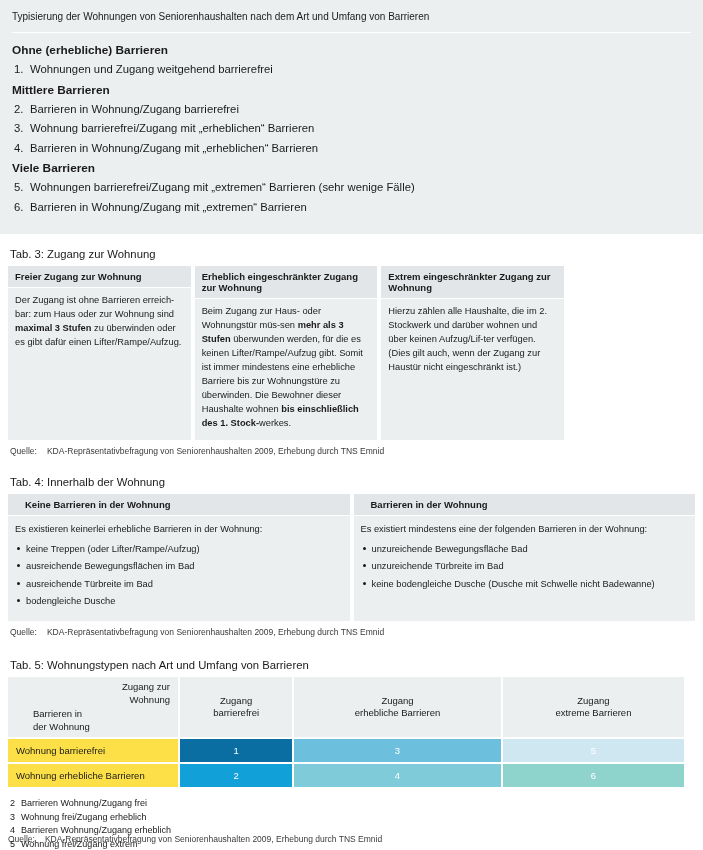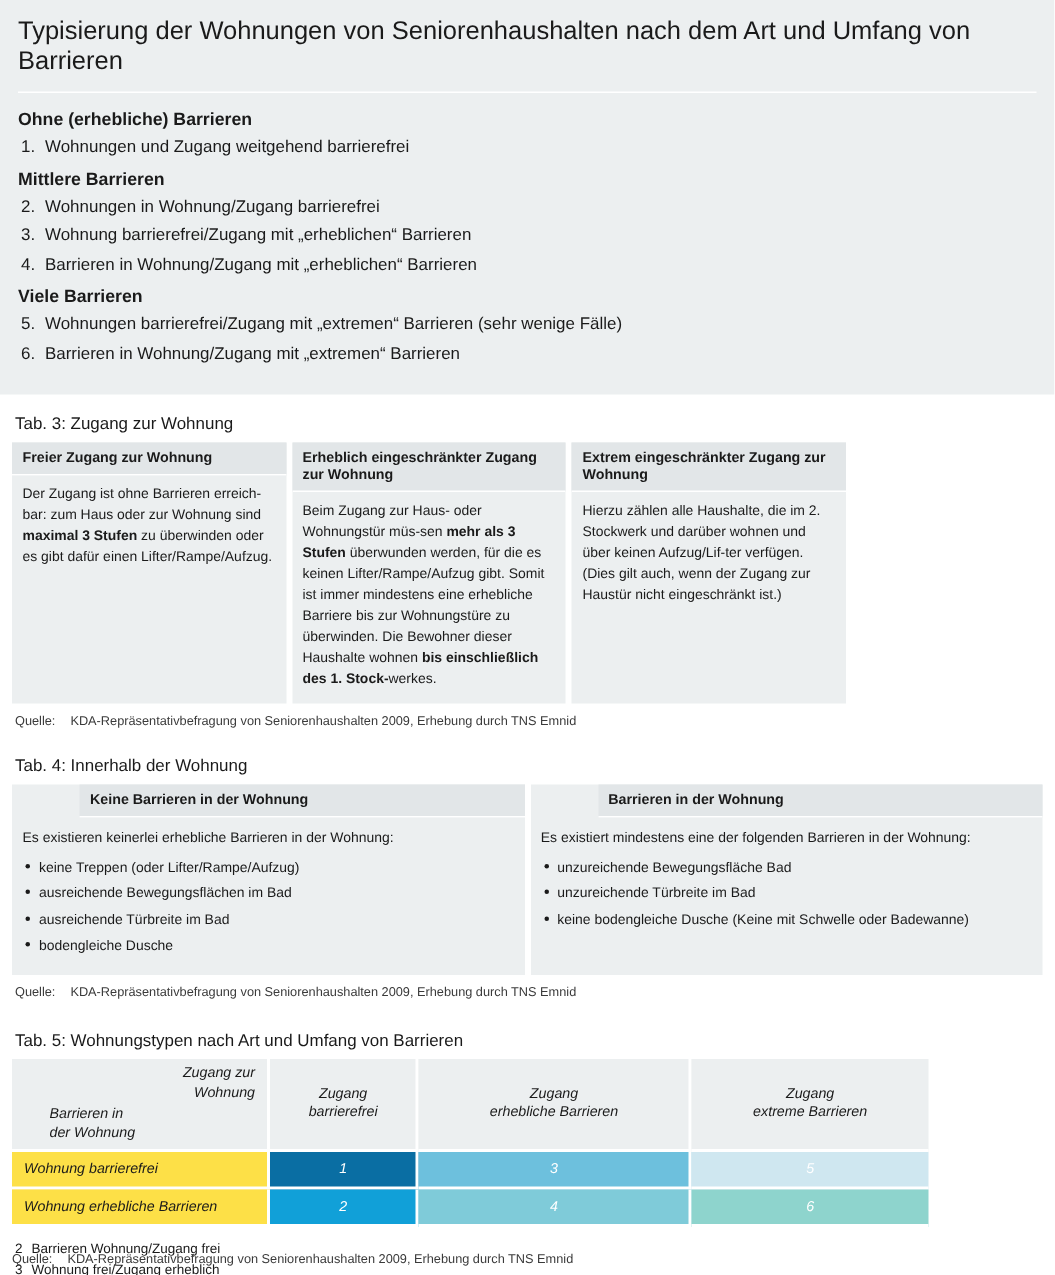--- a/index.html
+++ b/index.html
@@ -22,21 +22,21 @@
     position: relative;
     overflow: hidden;
   }
 
   
   .typology {
     background: #eceff0;
     padding: 8px 12px 16px 12px;
   }
   .typology-title {
-    font-size: 17px;
+    font-size: 10px;
     color: #1a1a1a;
     padding: 3px 0 10px 0;
     border-bottom: 1px solid #ffffff;
     margin-bottom: 10px;
   }
   .typology-title-inner {
     display: block;
   }
   .group-head {
     font-size: 11.8px;
@@ -111,23 +111,22 @@
     gap: 4px;
   }
   .col2 {
     flex: 1;
     background: #eceff0;
   }
   .col2-head {
     font-size: 9.5px;
     font-weight: bold;
     background: #e2e6e8;
-    padding: 5px 7px;
+    padding: 5px 17px;
     border-bottom: 1px solid #ffffff;
-    margin-left: 45px;
   }
   .col2-body {
     font-size: 9.3px;
     line-height: 1.55;
     padding: 6px 7px 10px 7px;
   }
   .col2-intro { margin-bottom: 5px; }
   .bullets { margin: 0; padding: 0; list-style: none; }
   .bullets li {
     position: relative;
@@ -141,25 +140,24 @@
     top: 5px;
     width: 3px;
     height: 3px;
     background: #1a1a1a;
     border-radius: 50%;
   }
 
   
   .sec5 { margin-top: 22px; }
   table.matrix {
-    width: 611px;
+    width: 676px;
     border-collapse: separate;
     border-spacing: 0;
     font-size: 9.5px;
-    font-style: italic;
   }
   table.matrix td, table.matrix th {
     padding: 0;
     vertical-align: middle;
   }
   .mx-corner {
     background: #eceff0;
     width: 172px;
     height: 62px;
     position: relative;
@@ -241,21 +239,21 @@
     <div>
       <div class="group-head first">Ohne (erhebliche) Barrieren</div>
       <div class="group-line">
         <span class="num">1.</span><span>Wohnungen und Zugang weitgehend barrierefrei</span>
       </div>
     </div>
 
     <div>
       <div class="group-head">Mittlere Barrieren</div>
       <div class="group-line">
-        <span class="num">2.</span><span>Wohnungen in Wohnung/Zugang barrierefrei</span>
+        <span class="num">2.</span><span>Barrieren in Wohnung/Zugang barrierefrei</span>
       </div>
       <div class="group-line">
         <span class="num">3.</span><span>Wohnung barrierefrei/Zugang mit „erheblichen“ Barrieren</span>
       </div>
       <div class="group-line">
         <span class="num">4.</span><span>Barrieren in Wohnung/Zugang mit „erheblichen“ Barrieren</span>
       </div>
     </div>
 
     <div>
@@ -317,21 +315,21 @@
         </div>
       </div>
 
       <div class="col2">
         <div class="col2-head">Barrieren in der Wohnung</div>
         <div class="col2-body">
           <div class="col2-intro">Es existiert mindestens eine der folgenden Barrieren in der Wohnung:</div>
           <ul class="bullets">
             <li>unzureichende Bewegungsfläche Bad</li>
             <li>unzureichende Türbreite im Bad</li>
-            <li>keine bodengleiche Dusche (Keine mit Schwelle oder Badewanne)</li>
+            <li>keine bodengleiche Dusche (Dusche mit Schwelle nicht Badewanne)</li>
           </ul>
         </div>
       </div>
 
     </div>
     <div class="source">
       <span class="src-label">Quelle:</span><span>KDA-Repräsentativbefragung von Seniorenhaushalten 2009, Erhebung durch TNS Emnid</span>
     </div>
   </section>
 

